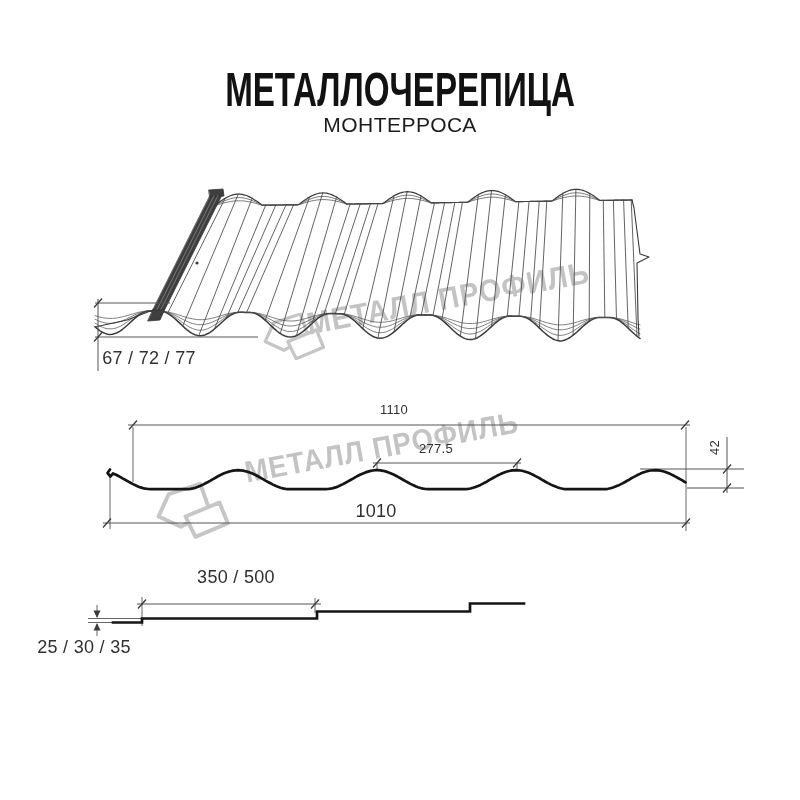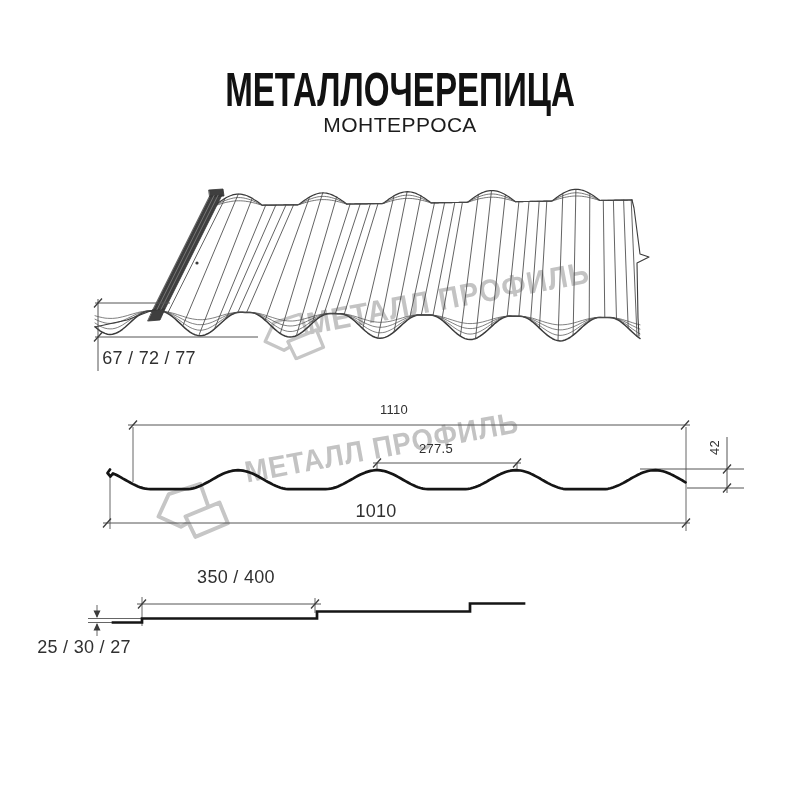--- a/index.html
+++ b/index.html
@@ -80,15 +80,15 @@
   <div class="title lbl">МЕТАЛЛОЧЕРЕПИЦА</div>
   <div class="subtitle lbl">МОНТЕРРОСА</div>
 
   <div class="dim big lbl" style="left:149px;top:348px;">67 / 72 / 77</div>
 
   <div class="dim lbl" style="left:394px;top:402px;">1110</div>
   <div class="dim lbl" style="left:436px;top:441px;">277.5</div>
   <div class="dim rot lbl" style="left:714px;top:440px;">42</div>
   <div class="dim big lbl" style="left:376px;top:501px;">1010</div>
 
-  <div class="dim big lbl" style="left:236px;top:567px;">350 / 400</div>
-  <div class="dim big lbl" style="left:84px;top:637px;">25 / 30 / 27</div>
+  <div class="dim big lbl" style="left:236px;top:567px;">350 / 500</div>
+  <div class="dim big lbl" style="left:84px;top:637px;">25 / 30 / 35</div>
 </div>
 
 </body></html>

